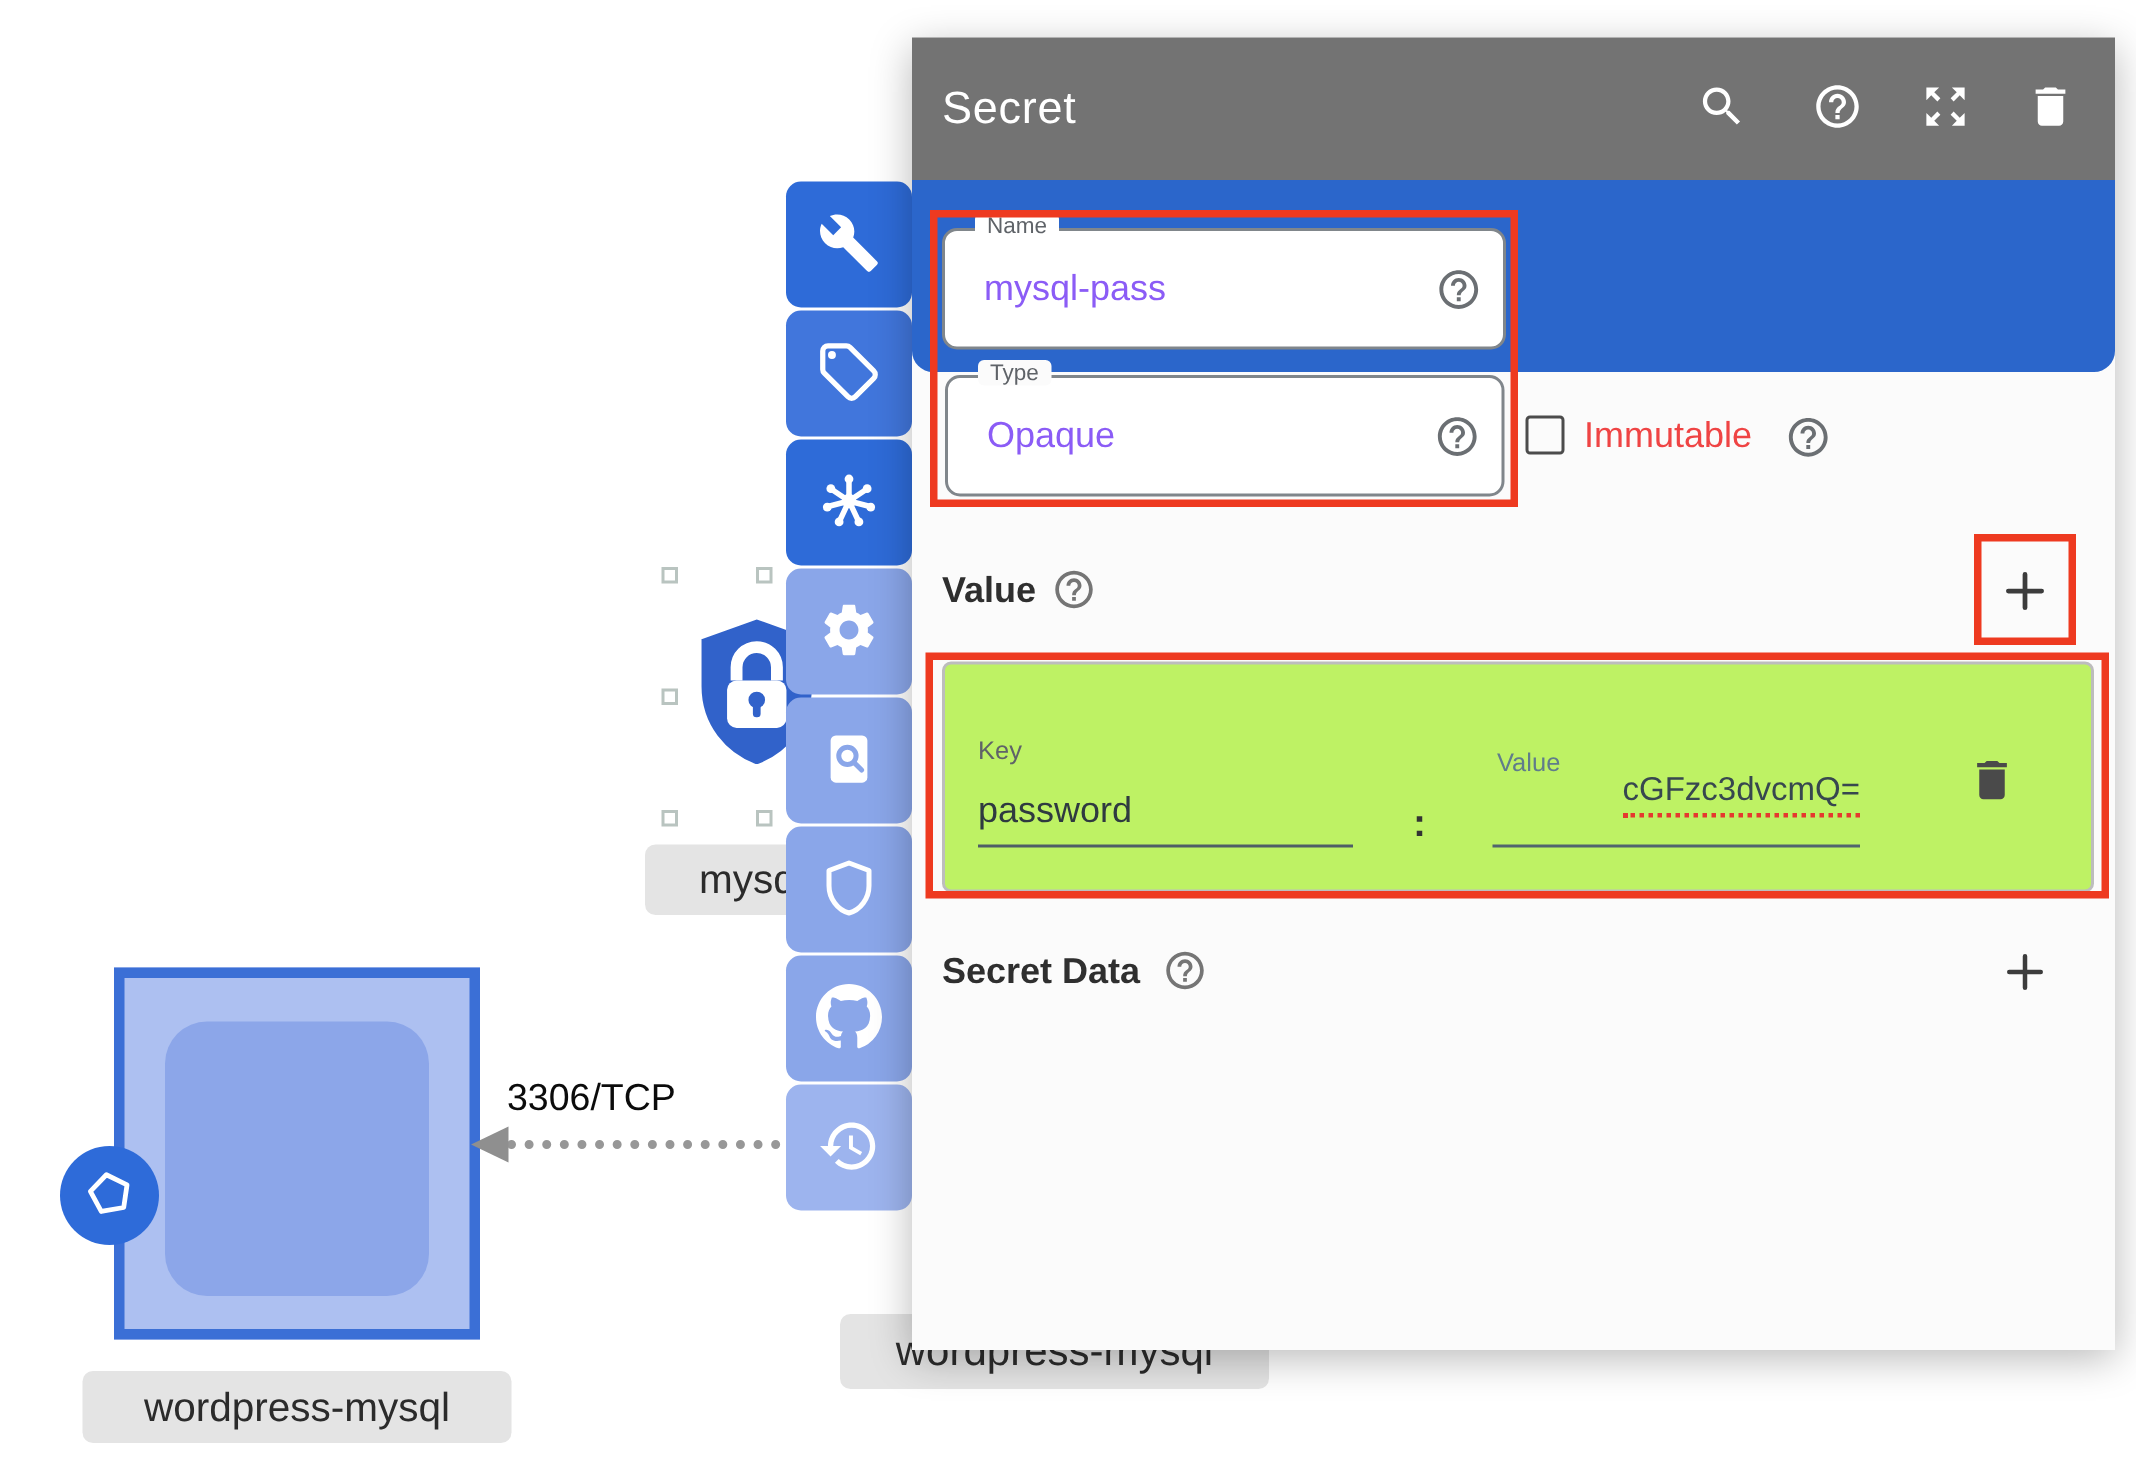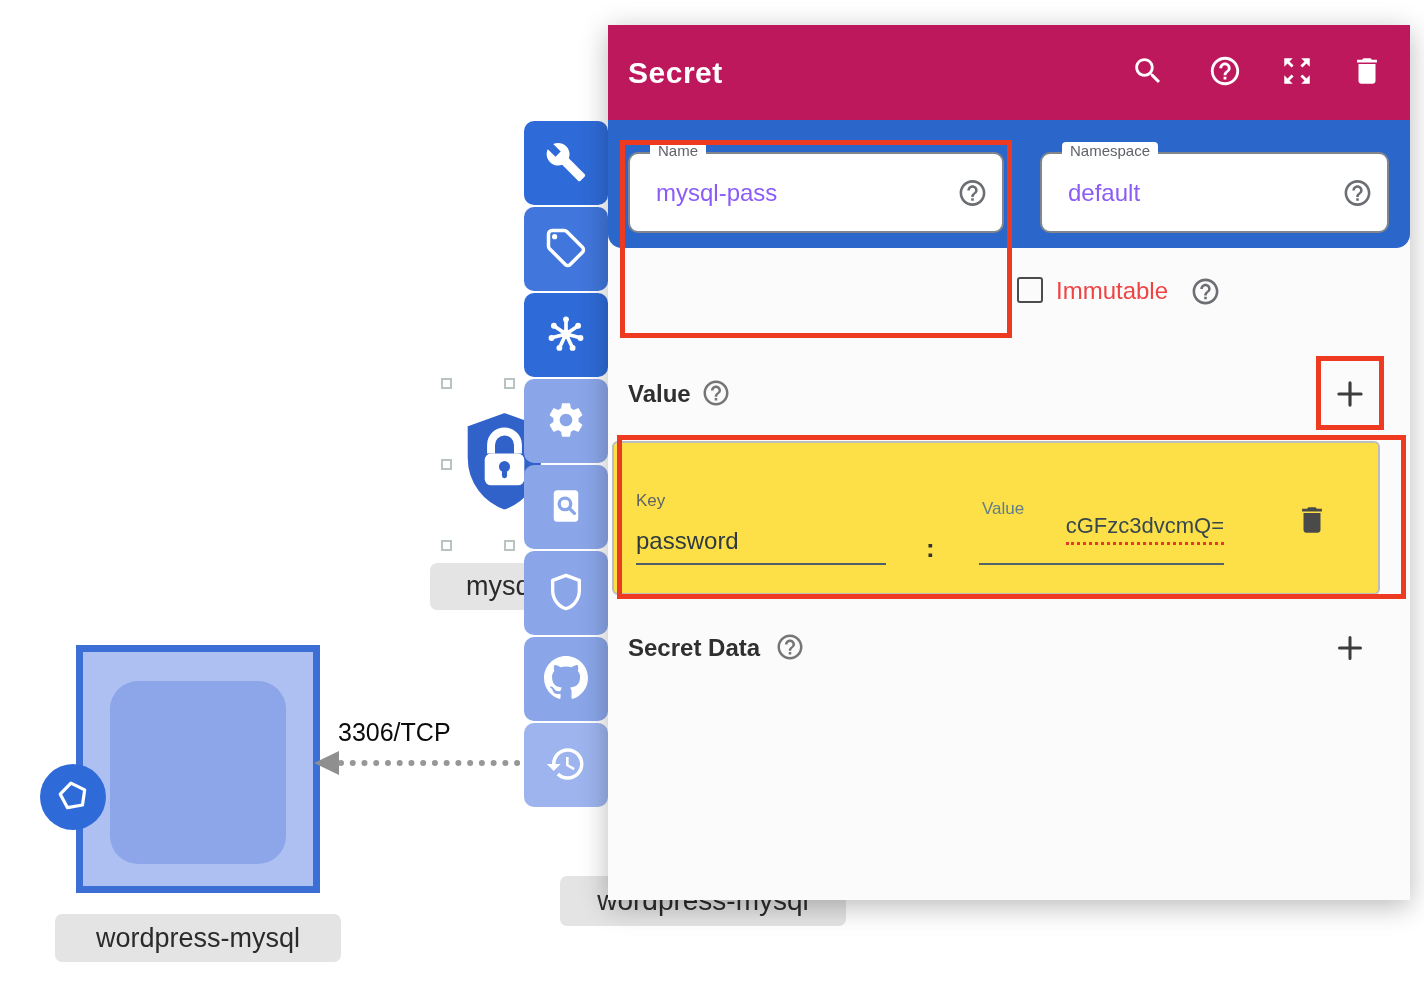--- a/index.html
+++ b/index.html
@@ -18,34 +18,34 @@
   .edge-arrow{width:0;height:0;border-top:12px solid transparent;border-bottom:12px solid transparent;border-right:25px solid #8f8f8f;z-index:0;}
   .handle{width:11px;height:11px;background:#fff;border:2px solid #b9c4c0;box-sizing:border-box;z-index:1;}
 
   
   .toolbar-btn{position:absolute;left:524px;width:84px;height:84px;border-radius:10px;border:none;
                display:flex;align-items:center;justify-content:center;z-index:2;cursor:pointer;padding:0;}
 
   
   .dialog{left:608px;top:25px;width:802px;height:875px;background:#fbfbfb;z-index:5;
           box-shadow:0 6px 26px rgba(0,0,0,.28);}
-  .dialog-header{position:absolute;left:0;top:0;width:100%;height:95px;background:#be185d;font-weight:bold;}
+  .dialog-header{position:absolute;left:0;top:0;width:100%;height:95px;background:#737373;}
   .dialog-title{position:absolute;left:20px;top:50%;transform:translateY(-50%);color:#fff;font-size:30px;letter-spacing:.5px;}
   .hicon{position:absolute;top:28px;width:38px;height:38px;display:flex;align-items:center;justify-content:center;background:none;border:none;cursor:pointer;padding:0;}
   .blue-card{position:absolute;left:0;top:95px;width:802px;height:128px;background:#2b66cb;border-radius:0 0 14px 14px;}
   .field{position:absolute;background:#fff;border:2px solid #80868b;border-radius:10px;box-sizing:border-box;}
   .field-label{position:absolute;top:-12px;left:20px;background:#fff;padding:0 8px;font-size:15px;color:#5f6368;border-radius:4px;white-space:nowrap;}
   .field-label.on-body{background:#fbfbfb;}
   .field-value{position:absolute;left:26px;top:50%;transform:translateY(-50%);font-size:24px;color:#8b5cf6;}
   .q-right{position:absolute;right:14px;top:50%;transform:translateY(-50%);width:31px;height:31px;}
   .section-title{position:absolute;font-size:24px;font-weight:700;color:#2f2f2f;}
   .plus-btn{position:absolute;width:38px;height:38px;background:none;border:none;display:flex;align-items:center;justify-content:center;cursor:pointer;padding:0;}
   .checkbox{position:absolute;width:26px;height:26px;border:2.5px solid #4c4c4c;border-radius:3px;background:transparent;box-sizing:border-box;cursor:pointer;}
   .imm-label{position:absolute;font-size:24px;color:#ef4444;}
-  .data-box{position:absolute;left:4px;top:416px;width:768px;height:154px;border:2px solid #bdbdbd;border-radius:6px;background:#fde047;box-sizing:border-box;}
+  .data-box{position:absolute;left:20px;top:416px;width:768px;height:154px;border:2px solid #bdbdbd;border-radius:6px;background:#bef264;box-sizing:border-box;}
   .kv-label{position:absolute;font-size:17px;color:#5f6368;}
   .kv-underline{position:absolute;border-bottom:2px solid #4e5e66;display:flex;align-items:flex-end;box-sizing:border-box;}
   .kv-text{font-size:24px;color:#2f3a40;}
   .kv-colon{position:absolute;font-size:26px;font-weight:600;color:#333;}
   .spell{border-bottom:3px dotted #e5392e;padding-bottom:3px;font-size:22px;color:#37474f;}
   .caret{display:inline-block;width:2px;height:27px;background:#111;vertical-align:text-bottom;margin-left:1px;}
   .trash-btn{position:absolute;background:none;border:none;cursor:pointer;padding:0;width:36px;height:36px;}
 
   
   .red-rect{position:absolute;border:5px solid #ee3a20;z-index:10;pointer-events:none;box-sizing:border-box;}
@@ -191,28 +191,28 @@
     <div class="blue-card"></div>
 
     <div class="field" style="left:20px;top:127px;width:376px;height:81px;padding-left:19px;">
       <span class="field-label">Name</span>
       <span class="field-value">mysql-pass</span>
       <span class="q-right"><svg width="31" height="31" viewBox="0 0 24 24">
             <path fill="#6b6f73" d="M11 18h2v-2h-2v2zm1-16C6.48 2 2 6.48 2 12s4.48 10 10 10 10-4.48 10-10S17.52 2 12 2zm0 18c-4.41 0-8-3.59-8-8s3.59-8 8-8 8 3.59 8 8-3.59 8-8 8zm0-14c-2.21 0-4 1.79-4 4h2c0-1.1.9-2 2-2s2 .9 2 2c0 2-3 1.75-3 5h2c0-2.25 3-2.5 3-5 0-2.21-1.79-4-4-4z"></path>
           </svg></span>
     </div>
 
-    <div class="field" style="left:432px;top:127px;width:349px;height:81px;">
-      <span class="field-label">Namespace</span>
-      <span class="field-value">default</span>
+
+    <div class="field" style="left:22px;top:225px;width:373px;height:81px;background:#fff;">
+      <span class="field-label on-body">Type</span>
+      <span class="field-value">Opaque</span>
       <span class="q-right"><svg width="31" height="31" viewBox="0 0 24 24">
             <path fill="#6b6f73" d="M11 18h2v-2h-2v2zm1-16C6.48 2 2 6.48 2 12s4.48 10 10 10 10-4.48 10-10S17.52 2 12 2zm0 18c-4.41 0-8-3.59-8-8s3.59-8 8-8 8 3.59 8 8-3.59 8-8 8zm0-14c-2.21 0-4 1.79-4 4h2c0-1.1.9-2 2-2s2 .9 2 2c0 2-3 1.75-3 5h2c0-2.25 3-2.5 3-5 0-2.21-1.79-4-4-4z"></path>
           </svg></span>
     </div>
-
 
     <div class="checkbox" style="left:409px;top:252px;"></div>
     <span class="imm-label" style="left:448px;top:252px;">Immutable</span>
     <span class="abs" style="left:582px;top:251px;width:31px;height:31px;"><svg width="31" height="31" viewBox="0 0 24 24">
           <path fill="#6b6f73" d="M11 18h2v-2h-2v2zm1-16C6.48 2 2 6.48 2 12s4.48 10 10 10 10-4.48 10-10S17.52 2 12 2zm0 18c-4.41 0-8-3.59-8-8s3.59-8 8-8 8 3.59 8 8-3.59 8-8 8zm0-14c-2.21 0-4 1.79-4 4h2c0-1.1.9-2 2-2s2 .9 2 2c0 2-3 1.75-3 5h2c0-2.25 3-2.5 3-5 0-2.21-1.79-4-4-4z"></path>
         </svg></span>
 
     <span class="section-title" style="left:20px;top:355px;">Value</span>
     <span class="abs" style="left:93px;top:353px;width:30px;height:30px;"><svg width="30" height="30" viewBox="0 0 24 24">
           <path fill="#757575" d="M11 18h2v-2h-2v2zm1-16C6.48 2 2 6.48 2 12s4.48 10 10 10 10-4.48 10-10S17.52 2 12 2zm0 18c-4.41 0-8-3.59-8-8s3.59-8 8-8 8 3.59 8 8-3.59 8-8 8zm0-14c-2.21 0-4 1.79-4 4h2c0-1.1.9-2 2-2s2 .9 2 2c0 2-3 1.75-3 5h2c0-2.25 3-2.5 3-5 0-2.21-1.79-4-4-4z"></path>

